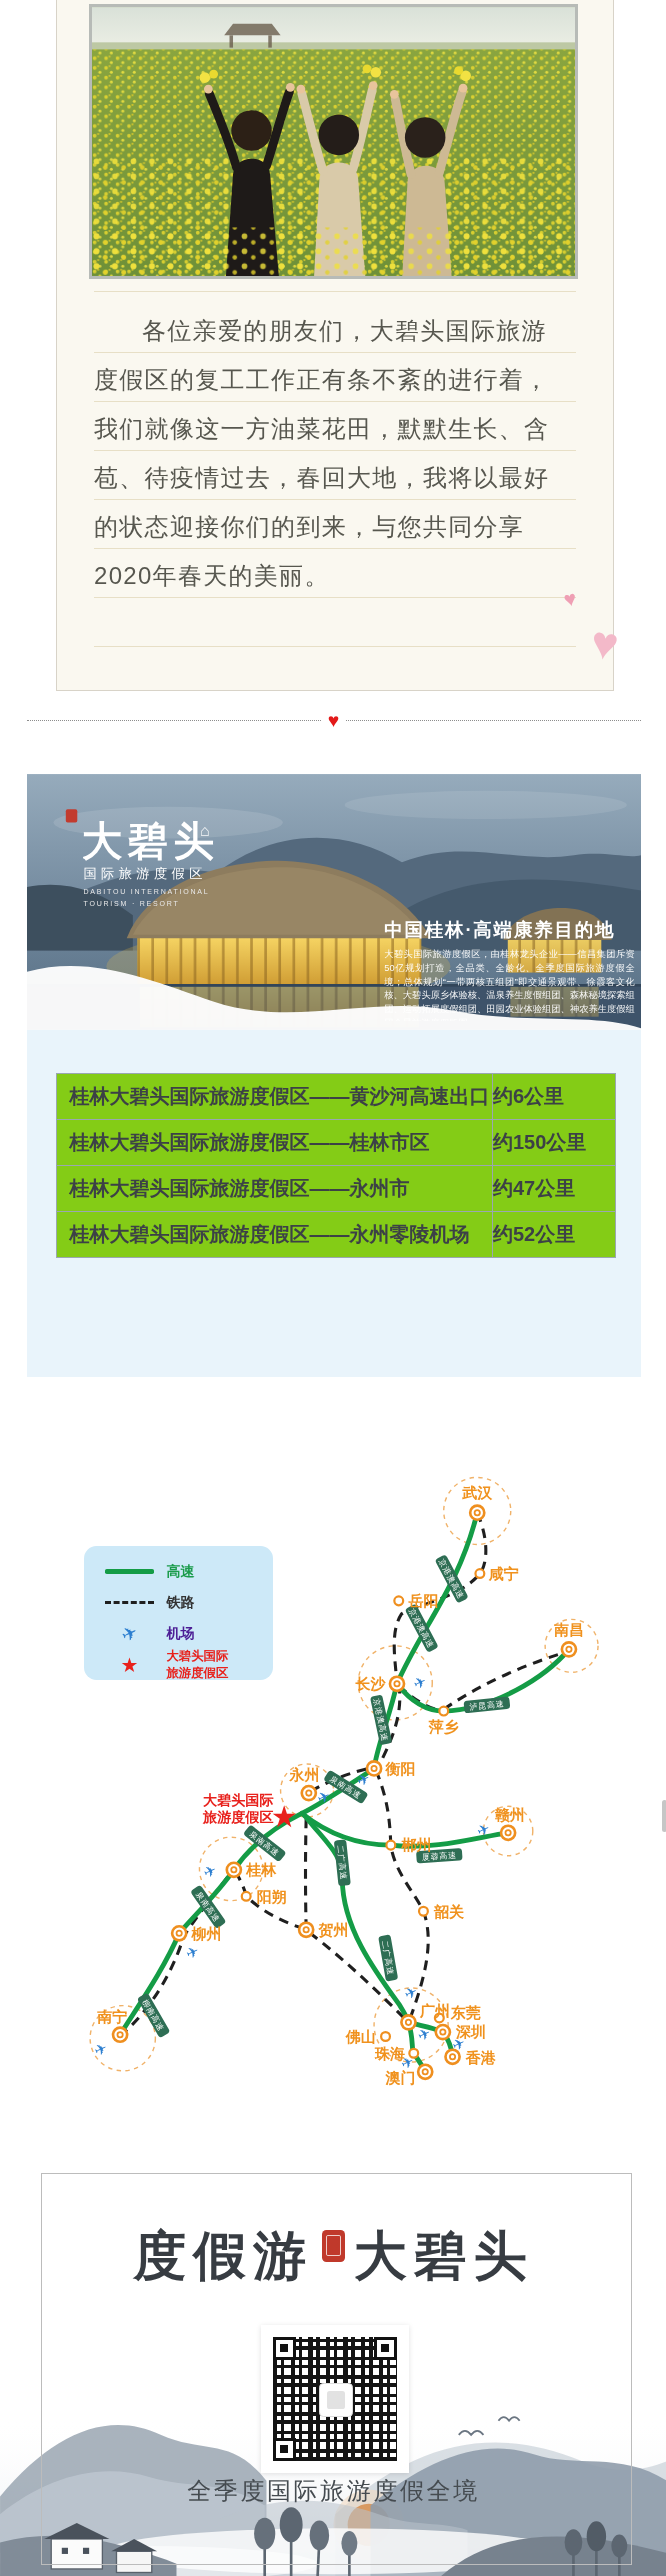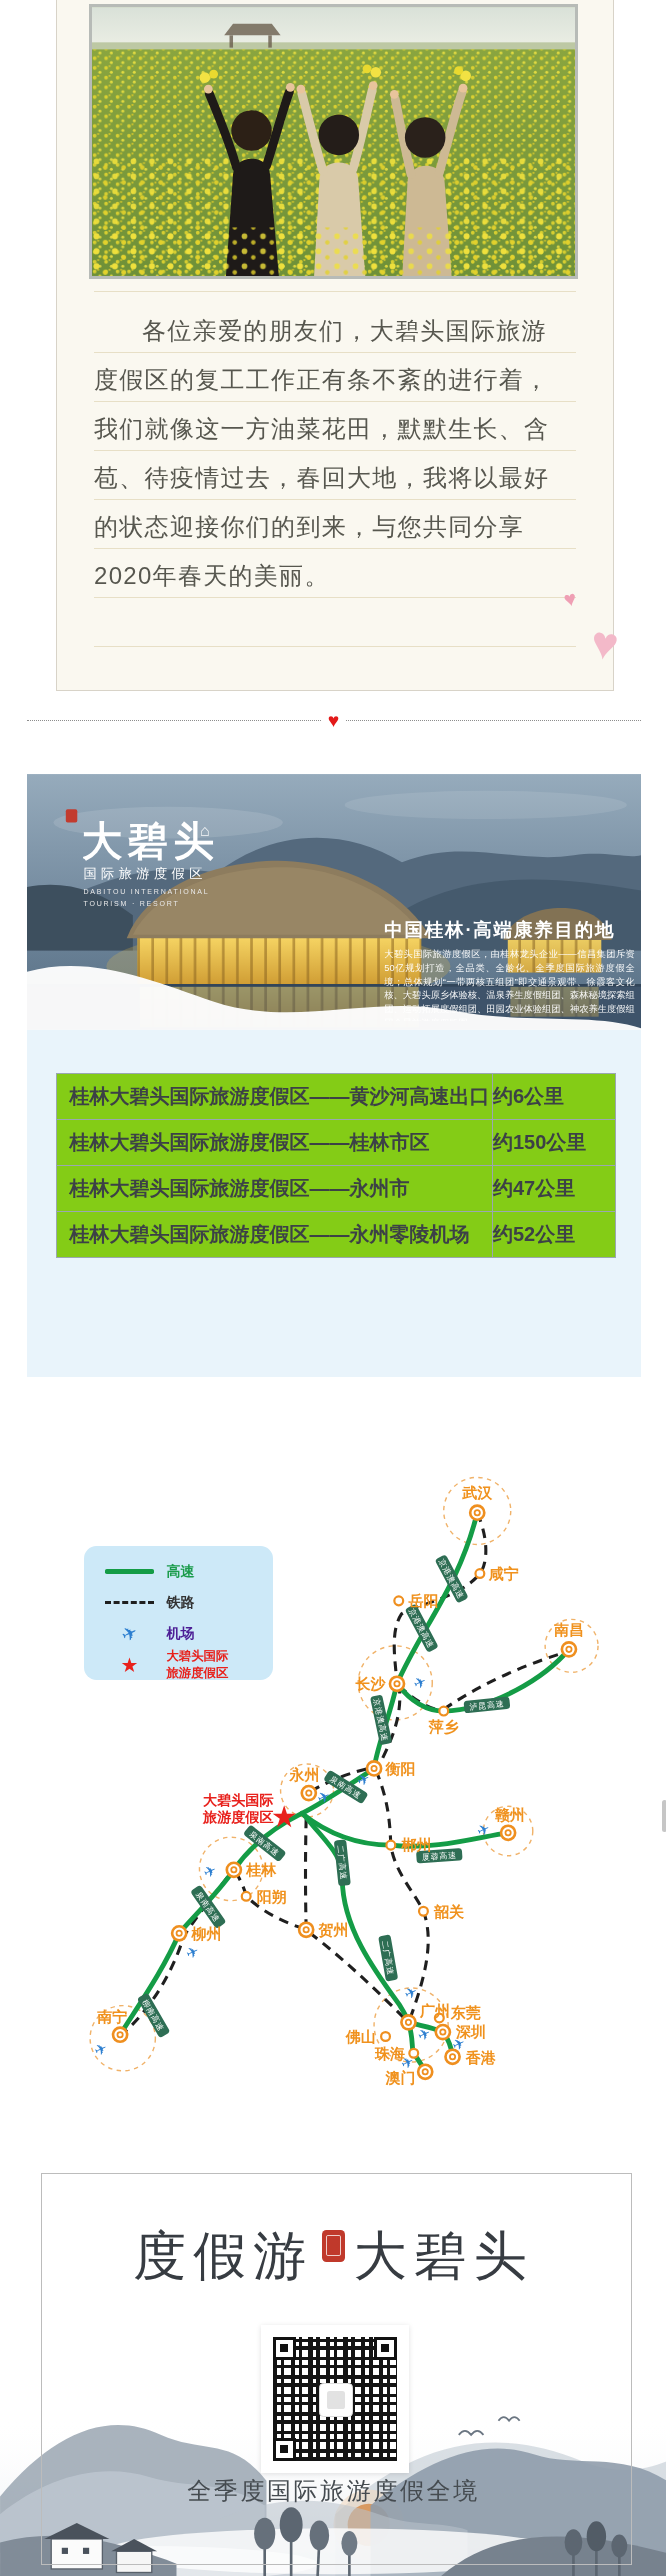--- a/index.html
+++ b/index.html
@@ -47,21 +47,21 @@
   .legend-label{font-size:14px;font-weight:bold;color:#333;}
   .lbl-green{color:#1b9c4c;} .lbl-blue{color:#4c1d95;}
   .lbl-red{color:#e8211c;font-size:12.4px;line-height:1.3;}
   .scroll-thumb{right:0;top:1800px;width:5.3px;height:32px;background:#c6c6c6;border-radius:2.6px;}
 
   
   .footer-box{left:41px;top:2173px;width:589px;height:390px;border:0.9px solid #bcbcbc;z-index:2;}
   .ink-svg{left:0;top:2329px;z-index:1;}
   .footer-title{left:0;top:2221px;width:667px;text-align:center;z-index:3;
     font-family:"Liberation Serif","DejaVu Serif",serif;font-size:53px;color:#373c42;
-    letter-spacing:7px;font-weight:normal;}
+    letter-spacing:7px;font-weight:bold;}
   .seal{display:inline-block;width:23px;height:32px;background:#c0392b;border-radius:4.4px;
     vertical-align:12.4px;margin:0 8.8px;position:relative;}
   .seal::after{content:"";position:absolute;left:4.4px;top:5.3px;right:4.4px;bottom:5.3px;
     border:0.9px solid rgba(255,255,255,.75);border-radius:1.8px;}
   .qr-card{left:261px;top:2325px;width:148px;height:148px;background:#fff;z-index:3;
     box-shadow:0 0.9px 5.3px rgba(0,0,0,.12);display:flex;align-items:center;justify-content:center;}
   .qr{width:124px;height:124px;position:relative;
     background:
       repeating-linear-gradient(90deg,#141414 0 4.4px,transparent 4.4px 8px,#141414 8px 11.5px,transparent 11.5px 17.6px),
       repeating-linear-gradient(0deg,#141414 0 3.5px,#fff 3.5px 8px,#141414 8px 11.5px,#fff 11.5px 18.5px);}

